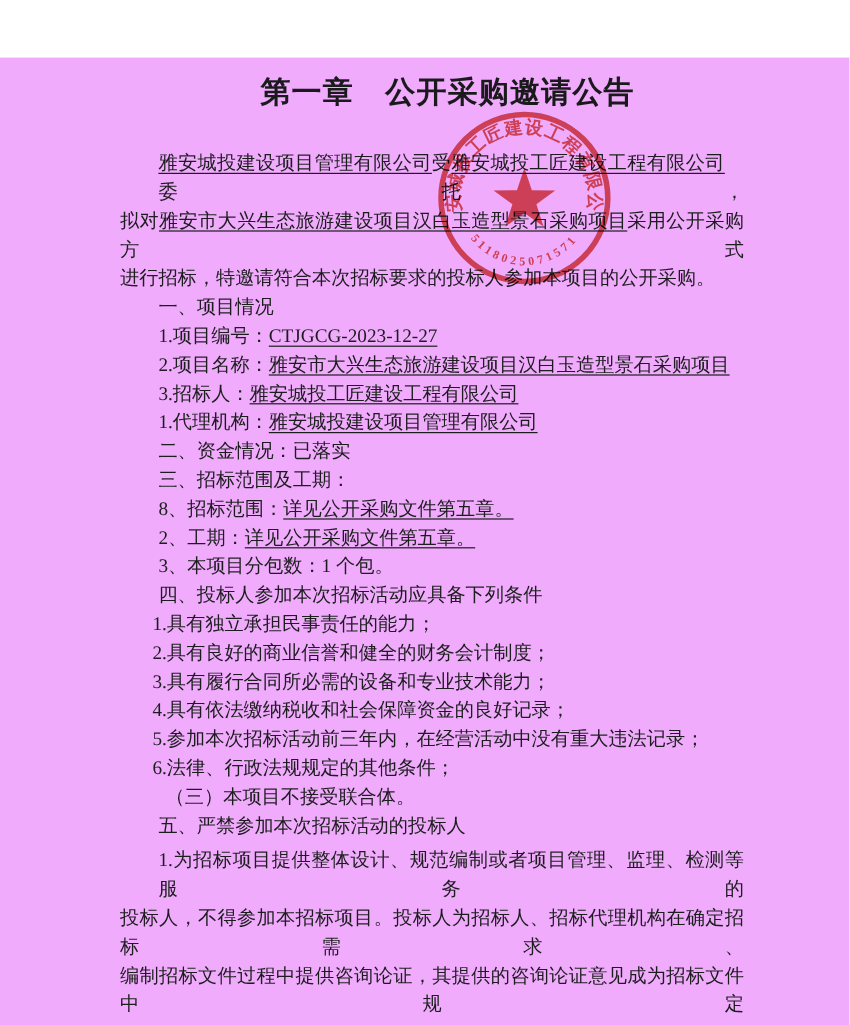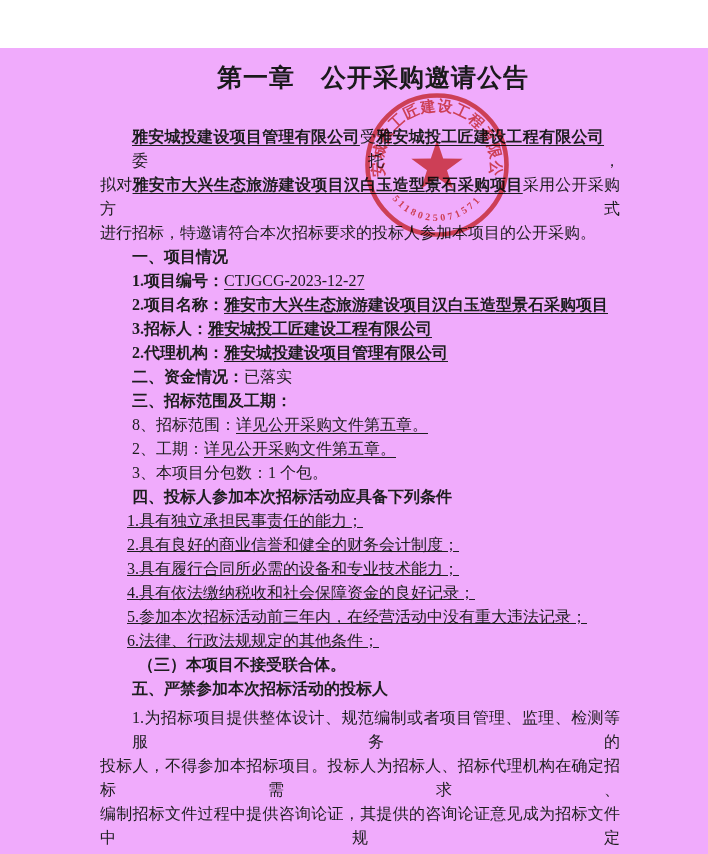--- a/index.html
+++ b/index.html
@@ -23,25 +23,25 @@
     margin-left: 26px;
     margin-bottom: 30px;
     color: #1a1a1c;
     letter-spacing: 1px;
   }
   .line {
     font-size: 16px;
     line-height: 24px;
     white-space: nowrap;
   }
-  .b { font-weight: bold; }
+  .b { font-weight: normal; }
   .u { text-decoration: underline; text-underline-offset: 3px; text-decoration-thickness: 1px; }
   .ind  { margin-left: 32px; }   
   .indp { margin-left: 38px; }   
-  .inds { margin-left: 27px; text-decoration: underline; }   
+  .inds { margin-left: 27px; }   
   .j { text-align: justify; text-align-last: justify; white-space: normal; }
   .gap8 { margin-top: 8px; }
   .gap5 { margin-top: 5px; }
   .seal {
     position: absolute;
     left: 362px;
     top: 42px;
     width: 150px;
     height: 150px;
     mix-blend-mode: multiply;
@@ -58,21 +58,21 @@
   <div class="doc-title">第一章　公开采购邀请公告</div>
 
   <div class="line ind j"><span class="b u">雅安城投建设项目管理有限公司</span><span>受</span><span class="b u">雅安城投工匠建设工程有限公司</span><span>　委托，</span></div>
   <div class="line j"><span>拟对</span><span class="b u">雅安市大兴生态旅游建设项目汉白玉造型景石采购项目</span><span>采用公开采购方式</span></div>
   <div class="line">进行招标，特邀请符合本次招标要求的投标人参加本项目的公开采购。</div>
 
   <div class="line ind b">一、项目情况</div>
   <div class="line ind"><span class="b">1.项目编号：</span><span class="u">CTJGCG-2023-12-27</span></div>
   <div class="line ind"><span class="b">2.项目名称：</span><span class="b u">雅安市大兴生态旅游建设项目汉白玉造型景石采购项目</span></div>
   <div class="line ind"><span class="b">3.招标人：</span><span class="b u">雅安城投工匠建设工程有限公司</span></div>
-  <div class="line ind"><span class="b">2.代理机构：</span><span class="b u">雅安城投建设项目管理有限公司</span></div>
+  <div class="line ind"><span class="b">1.代理机构：</span><span class="b u">雅安城投建设项目管理有限公司</span></div>
 
   <div class="line ind"><span class="b">二、资金情况：</span><span>已落实</span></div>
 
   <div class="line ind b">三、招标范围及工期：</div>
   <div class="line ind"><span>8、招标范围：</span><span class="u">详见公开采购文件第五章。</span></div>
   <div class="line ind"><span>2、工期：</span><span class="u">详见公开采购文件第五章。</span></div>
   <div class="line ind">3、本项目分包数：1 个包。</div>
 
   <div class="line ind b">四、投标人参加本次招标活动应具备下列条件</div>
   <div class="line inds">1.具有独立承担民事责任的能力；</div>

